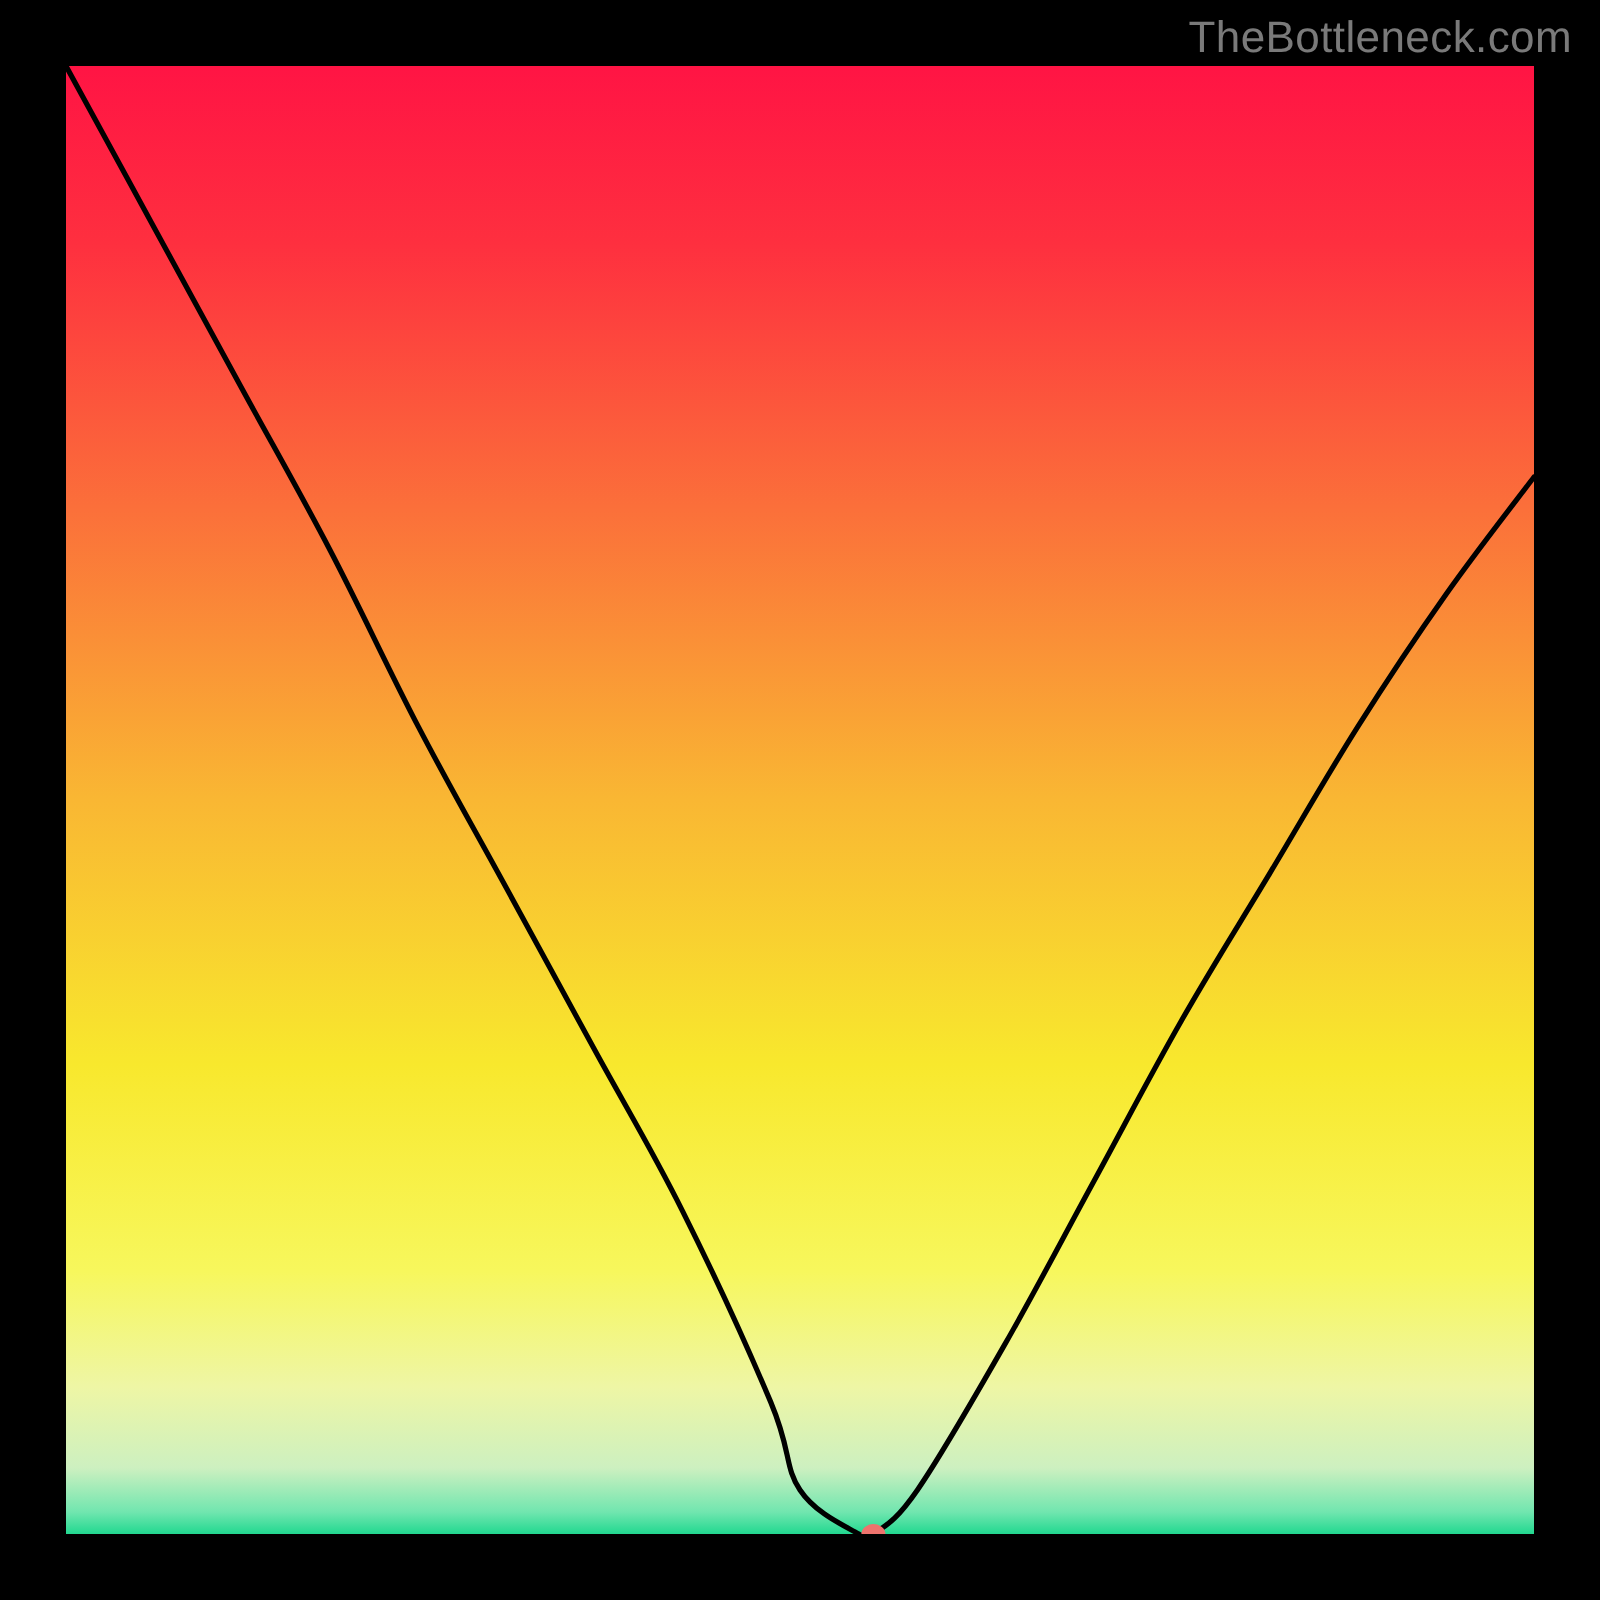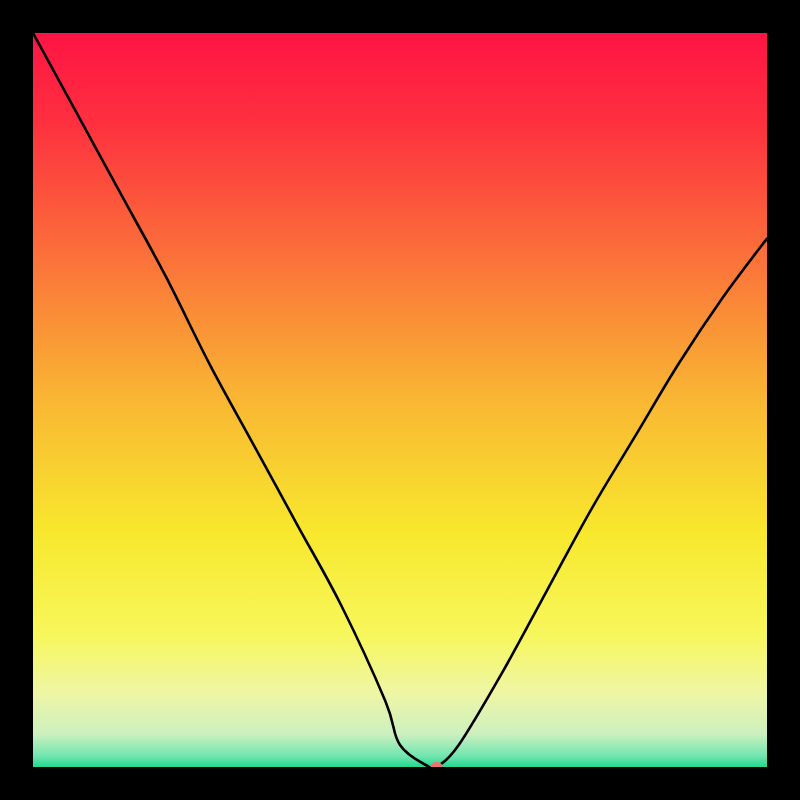--- a/index.html
+++ b/index.html
@@ -48,20 +48,21 @@
     stroke-linecap: round;
   }
   .marker {
     fill: #ee736d;
   }
 </style>
 </head>
 <body>
 
 <div class="frame">
+  <div class="watermark">TheBottleneck.com</div>
 
   <div class="plot">
     <svg viewBox="0 0 734 734">
       <defs>
         <linearGradient id="bg" x1="0" y1="0" x2="0" y2="1">
             <stop offset="0%" stop-color="#ff1444"></stop>
             <stop offset="12%" stop-color="#fe2f3f"></stop>
             <stop offset="30%" stop-color="#fb6f3a"></stop>
             <stop offset="50%" stop-color="#f9b733"></stop>
             <stop offset="68%" stop-color="#f8e82d"></stop>

